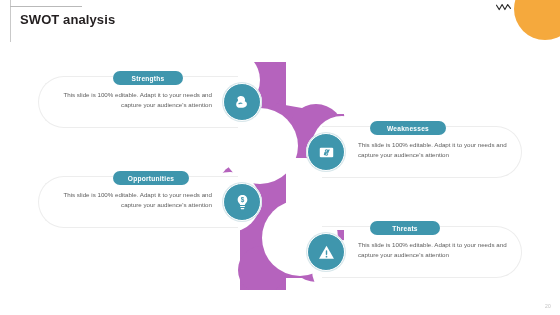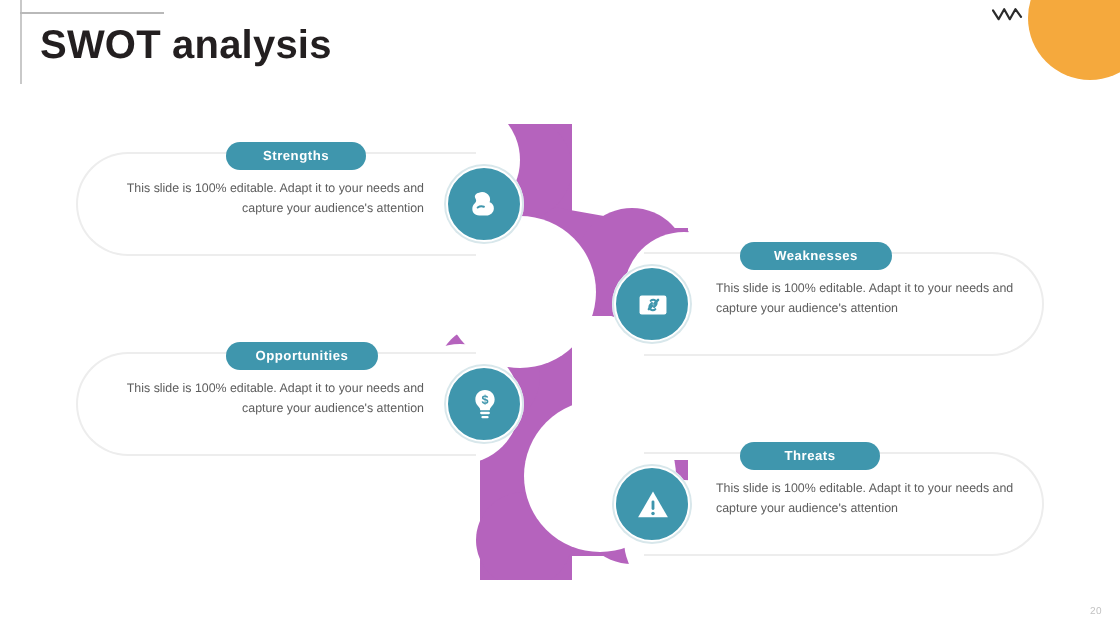--- a/index.html
+++ b/index.html
@@ -32,21 +32,21 @@
     left: 10px;
     top: 6px;
     width: 72px;
     height: 1px;
     background: #b9b9b9;
   }
   .page-title {
     position: absolute;
     left: 20px;
     top: 12px;
-    font-size: 20px;
+    font-size: 13px;
     font-weight: bold;
     color: #231f20;
     letter-spacing: .1px;
     white-space: nowrap;
   }
 
   
   .corner-circle {
     position: absolute;
     right: -16px;

